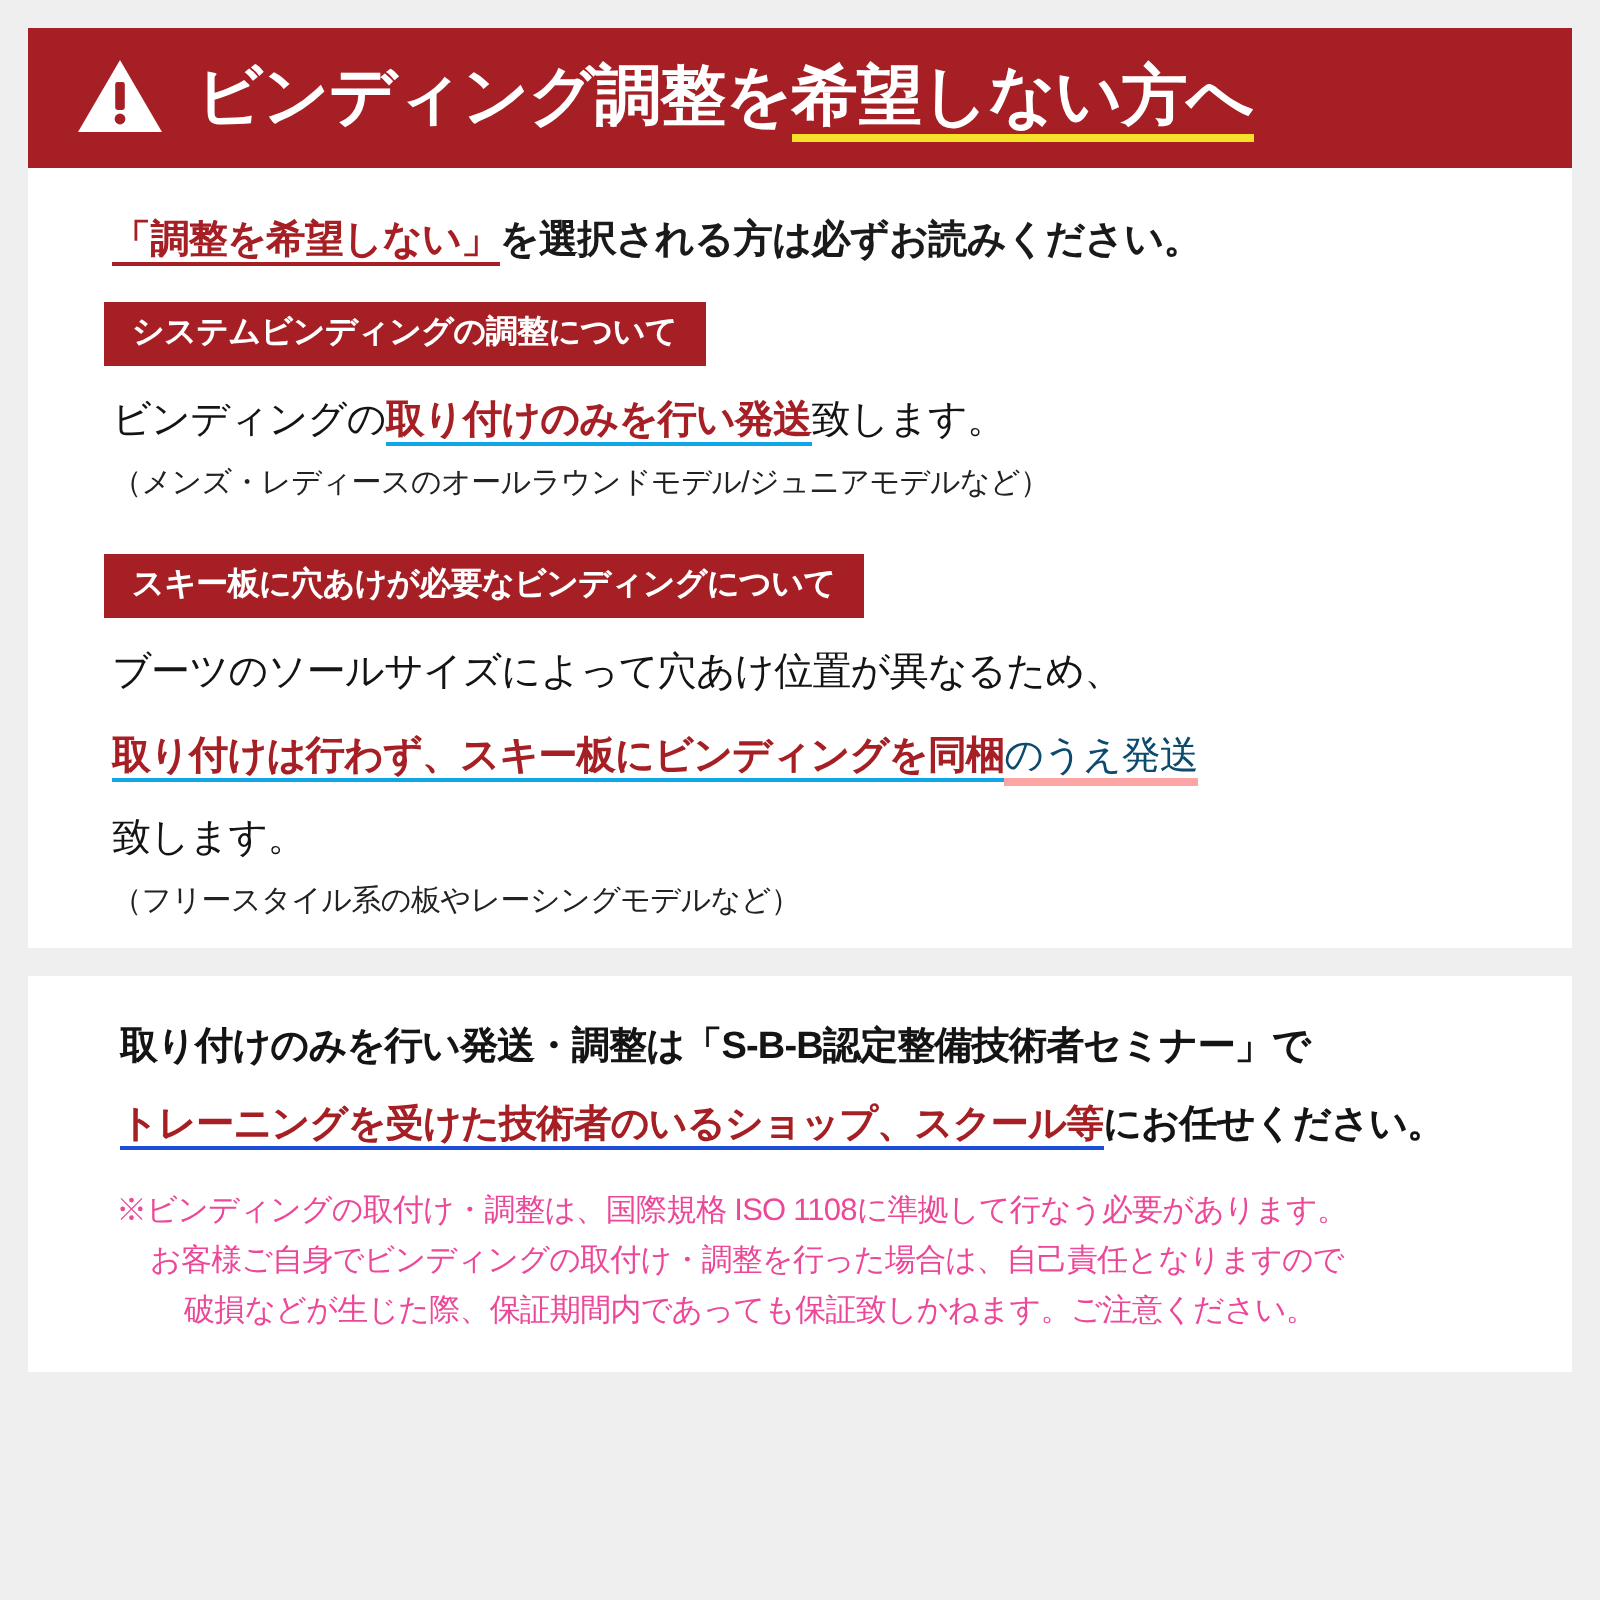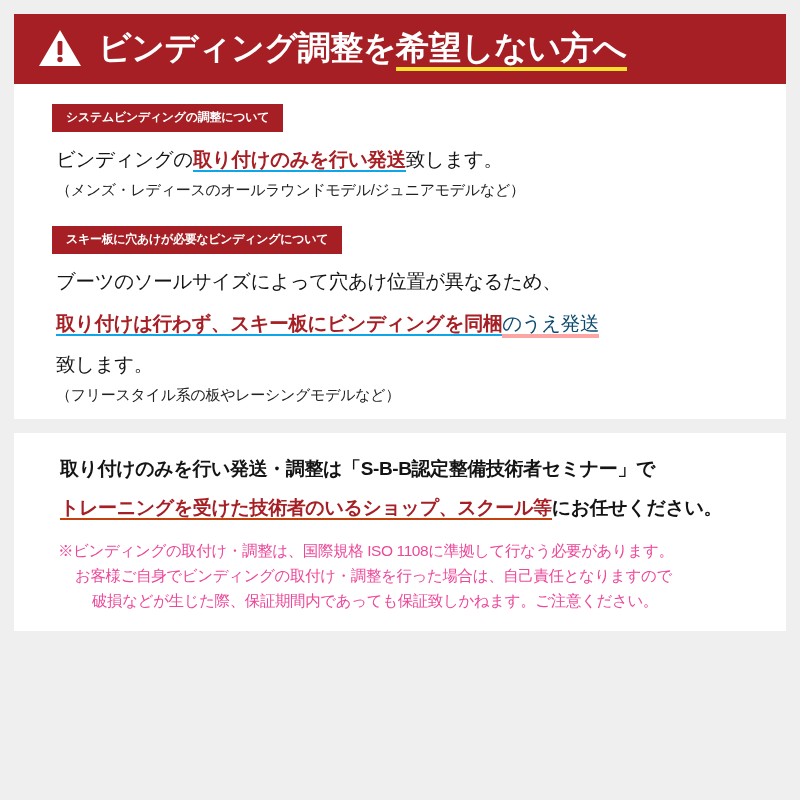--- a/index.html
+++ b/index.html
@@ -64,21 +64,21 @@
   }
   .lead .ul-red {
     color: #a51f24;
     border-bottom: 2px solid #a51f24;
   }
 
   .sec-head {
     display: inline-block;
     background: #a51f24;
     color: #fff;
-    font-size: 12px;
+    font-size: 16px;
     font-weight: bold;
     padding: 5px 14px 6px 14px;
     margin-left: 12px;
     letter-spacing: -0.3px;
     white-space: nowrap;
     text-align: center;
   }
 
   .para {
     font-size: 19.5px;
@@ -121,21 +121,21 @@
     font-size: 19px;
     color: #141414;
     margin: 0 0 0 20px;
     font-weight: bold;
     letter-spacing: -0.4px;
     line-height: 1.5;
   }
   .p2.second { margin-top: 10px; }
   .p2 .u-red {
     color: #a51f24;
-    border-bottom: 2px solid #c2410c;
+    border-bottom: 2px solid #1d4ed8;
   }
   .fine {
     font-size: 15.5px;
     color: #ec4899;
     margin: 16px 0 0 18px;
     line-height: 1.62;
     letter-spacing: -0.4px;
   }
   .fine .indent { display: block; padding-left: 17px; }
   .fine .indent2 { display: block; padding-left: 34px; }
@@ -155,20 +155,23 @@
           <circle cx="22" cy="31.5" r="2.7" fill="#a51f24"></circle>
         </svg>
       </span>
       <div class="banner-title">
         <span>ビンディング調整を</span><span class="hl">希望しない方へ</span>
       </div>
     </div>
 
     <div class="card-body">
 
+      <p class="lead">
+        <span class="ul-red">「調整を希望しない」</span><span>を選択される方は必ずお読みください。</span>
+      </p>
 
       <div>
         <span class="sec-head">システムビンディングの調整について</span>
         <p class="para">
           <span>ビンディングの</span><span class="u-red">取り付けのみを行い発送</span><span>致します。</span>
         </p>
         <p class="note">（メンズ・レディースのオールラウンドモデル/ジュニアモデルなど）</p>
       </div>
 
       <div class="blk2">

